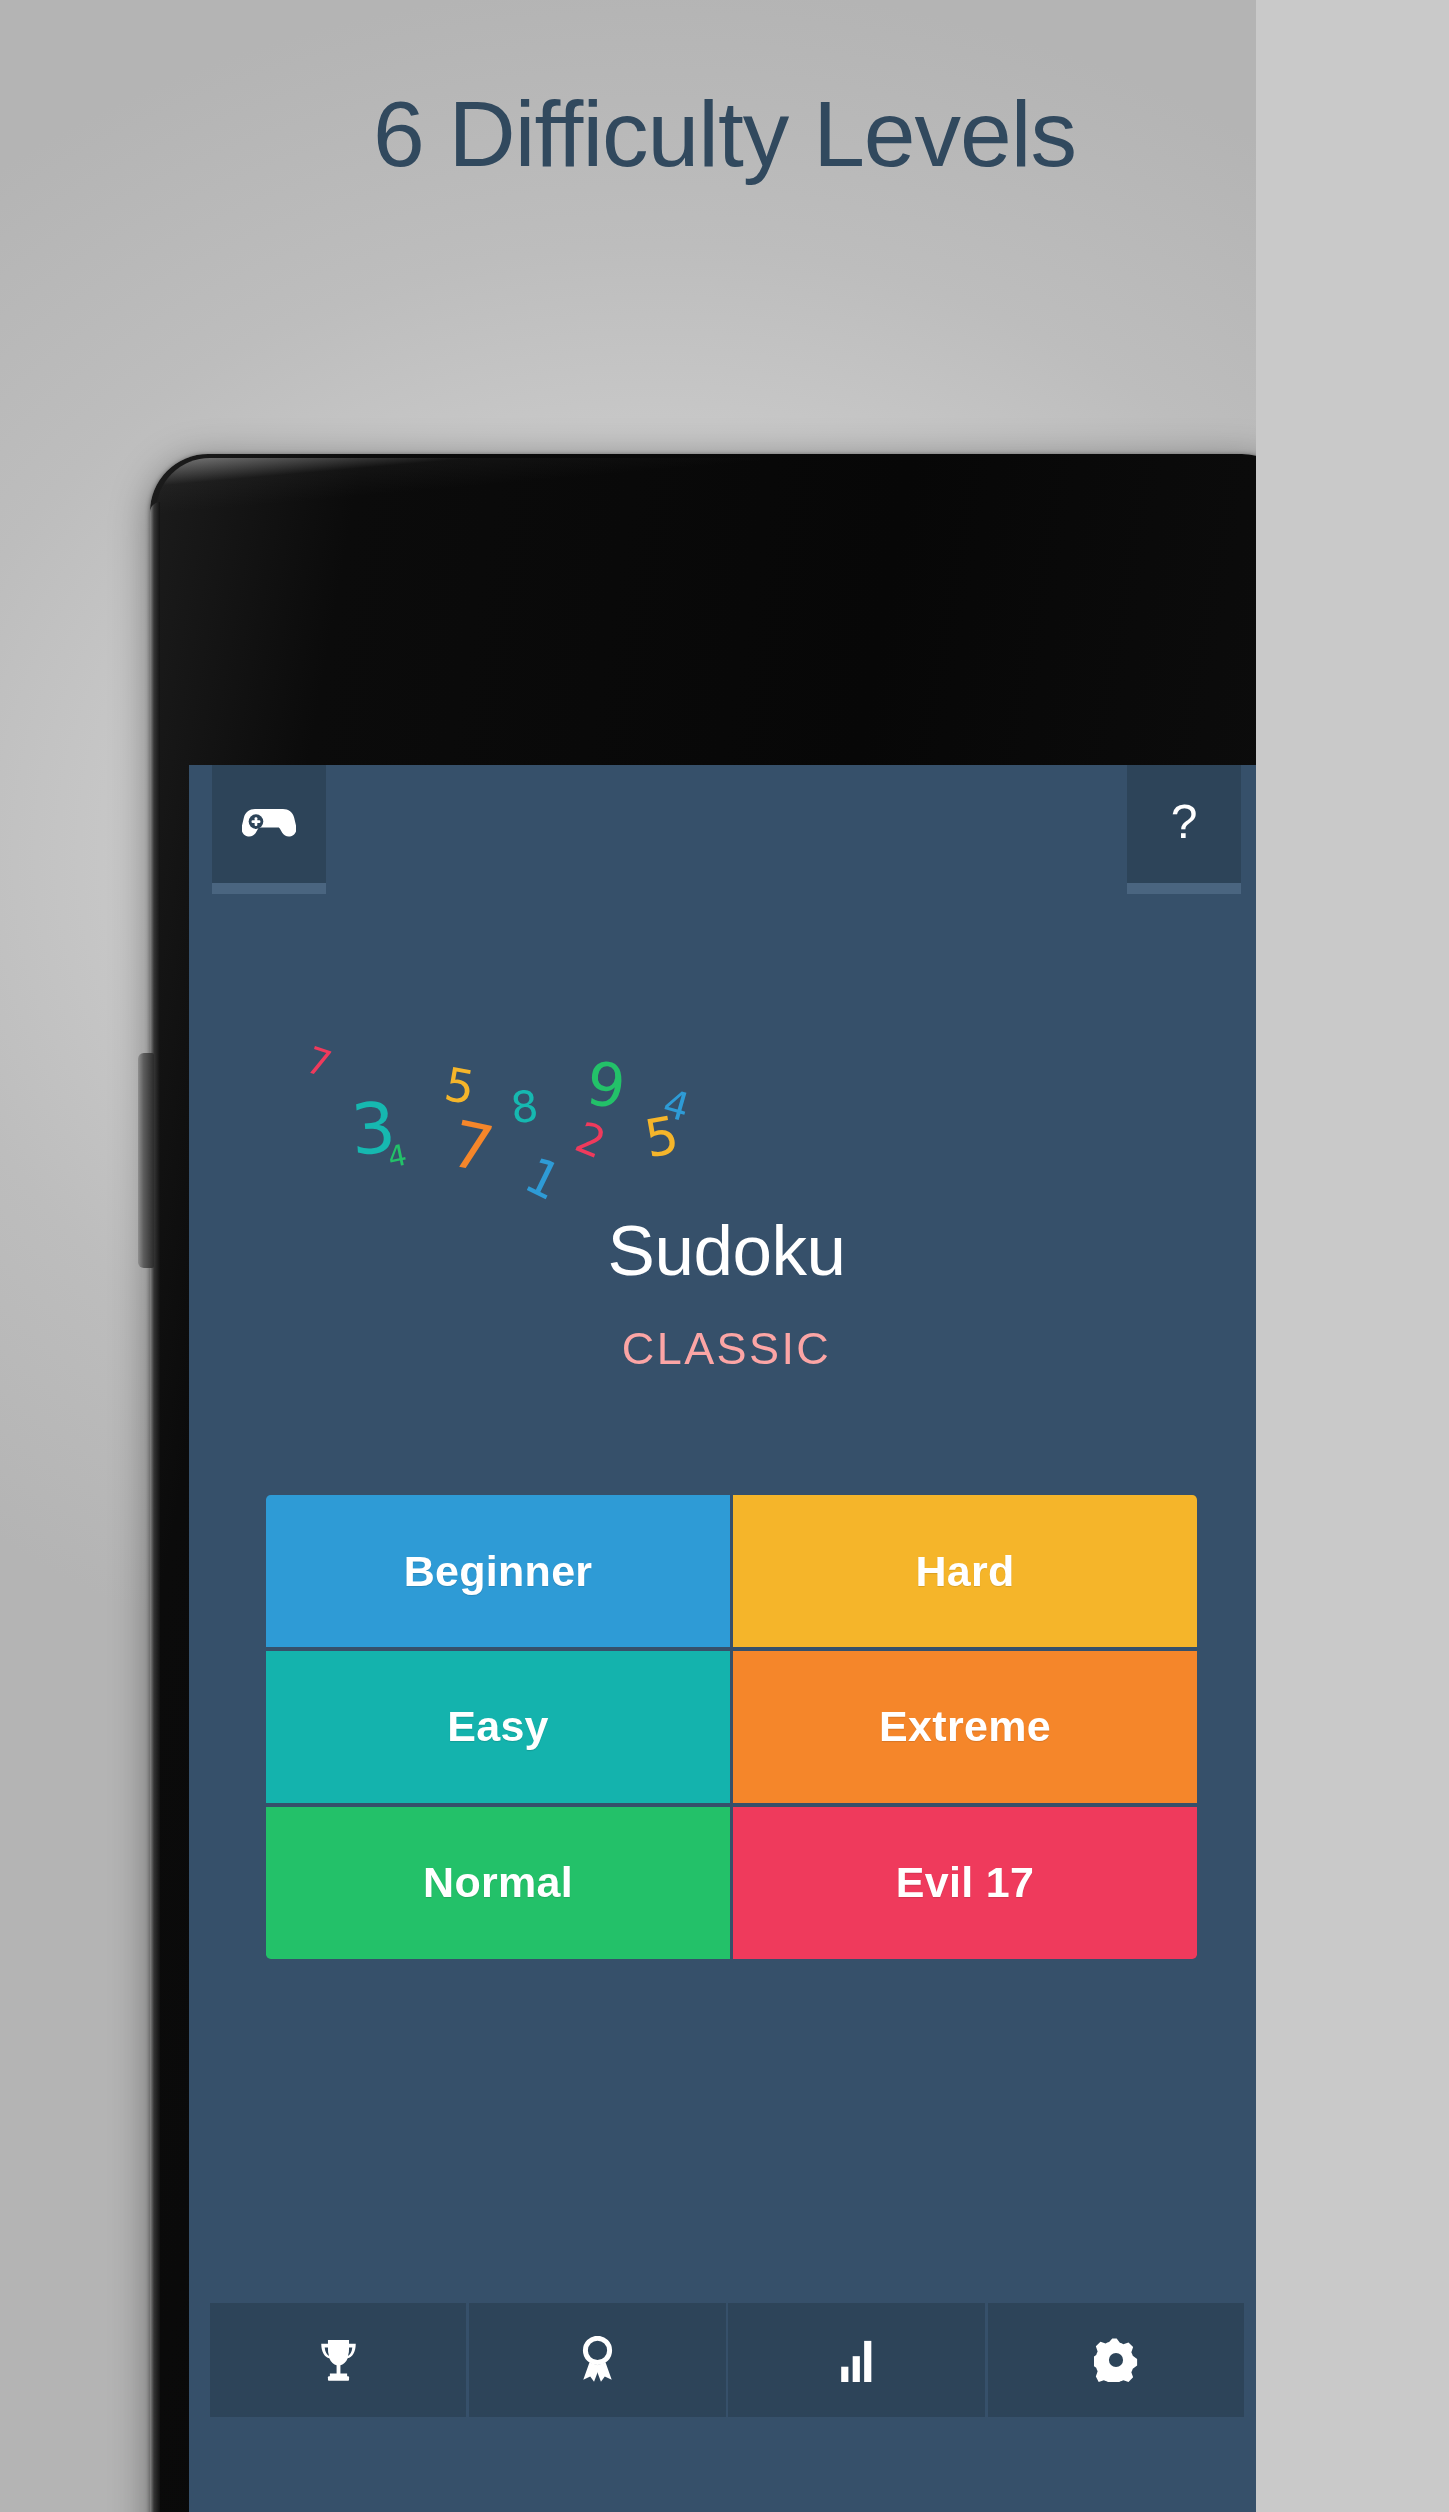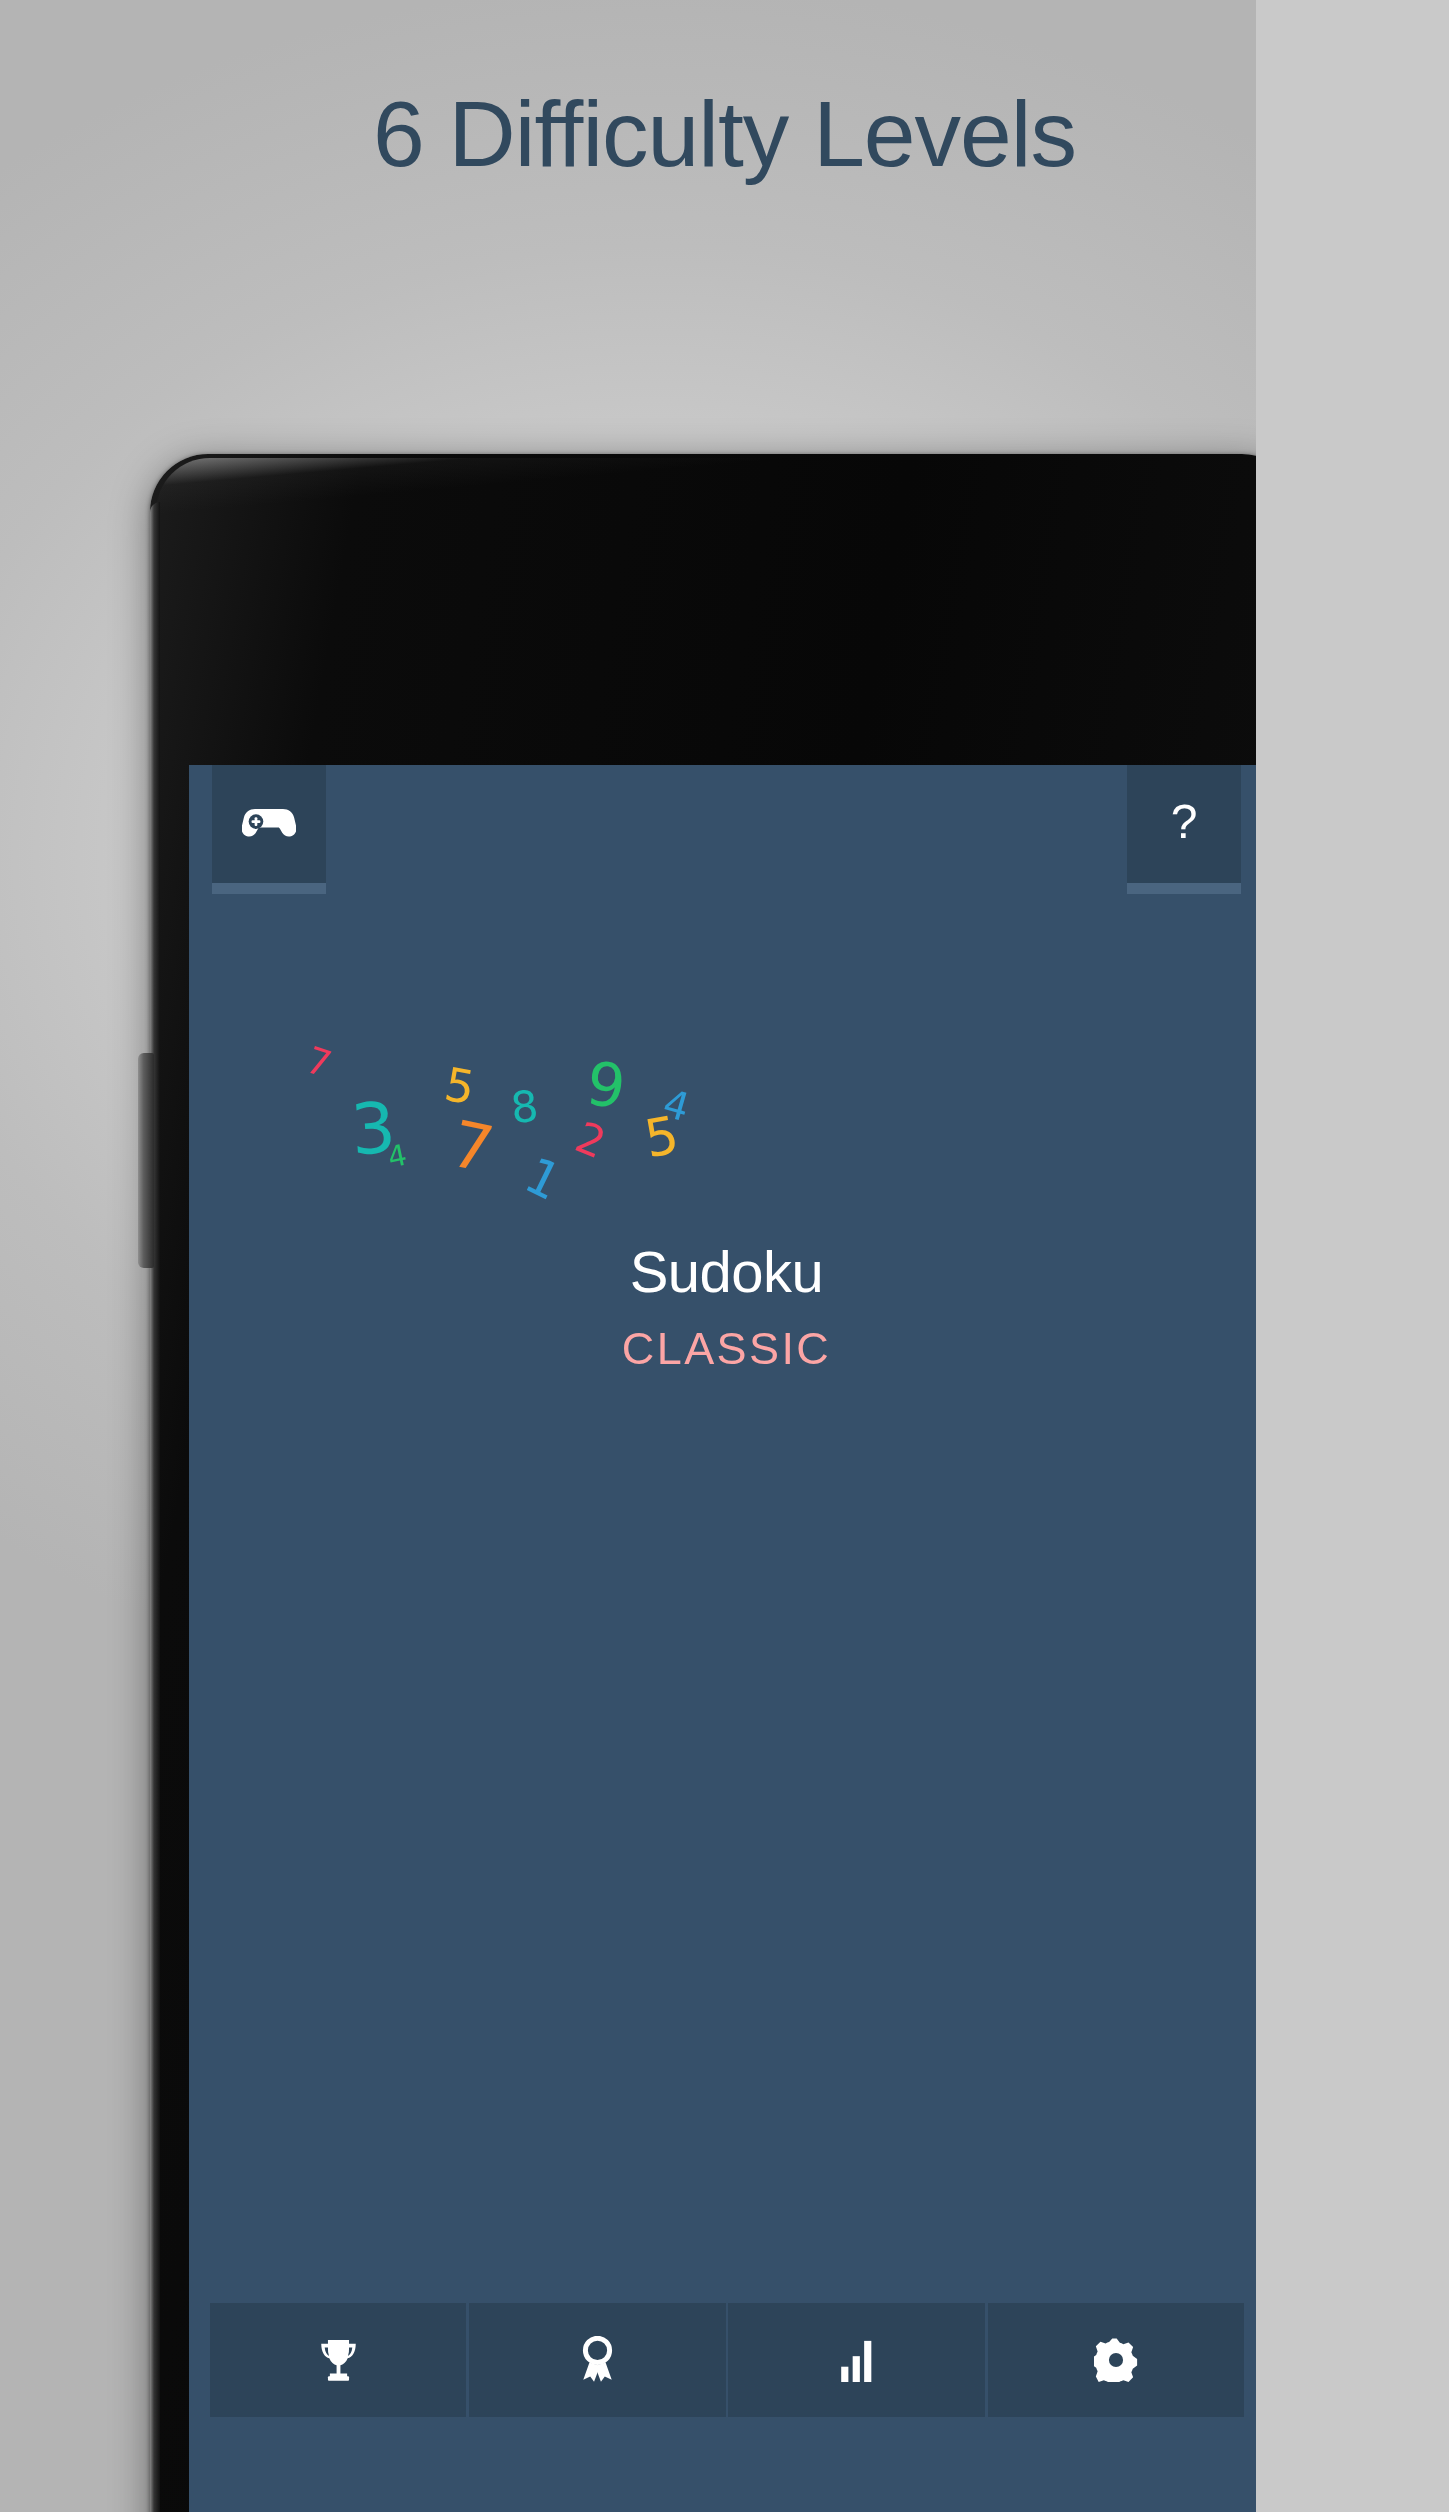--- a/index.html
+++ b/index.html
@@ -208,26 +208,26 @@
   }
   .snum {
     position: absolute;
     font-family: "DejaVu Sans", sans-serif;
     font-weight: 400;
     line-height: 1;
     white-space: nowrap;
   }
   #brand-title {
     position: absolute;
-    top: 236px;
+    top: 208px;
     left: 0;
     width: 1075px;
     text-align: center;
     color: #ffffff;
-    font-size: 58px;
+    font-size: 71px;
     font-weight: 400;
     letter-spacing: -0.5px;
     line-height: 1;
     font-family: "Liberation Sans", sans-serif;
   }
   #brand-sub {
     position: absolute;
     top: 319px;
     left: 0;
     width: 1075px;
@@ -351,20 +351,28 @@
             <span class="snum" style="left: 199px; top: 135px; font-size: 29px; color: rgb(35, 193, 105); transform: rotate(-12deg);">4</span>
             <span class="snum" style="left: 263px; top: 108px; font-size: 64px; color: rgb(245, 134, 42); transform: rotate(12deg);">7</span>
             <span class="snum" style="left: 388px; top: 112px; font-size: 43px; color: rgb(239, 58, 92); transform: rotate(22deg);">2</span>
             <span class="snum" style="left: 456px; top: 104px; font-size: 52px; color: rgb(245, 181, 42); transform: rotate(-10deg);">5</span>
             <span class="snum" style="left: 338px; top: 147px; font-size: 50px; color: rgb(46, 155, 214); transform: rotate(26deg);">1</span>
           </div>
         <div id="brand-title">Sudoku</div>
         <div id="brand-sub">CLASSIC</div>
       </div>
 
+      <div id="difficulty-grid">
+          <button class="diff-btn tl" style="background: rgb(46, 155, 214);">Beginner</button>
+          <button class="diff-btn tr" style="background: rgb(245, 181, 42);">Hard</button>
+          <button class="diff-btn" style="background: rgb(20, 179, 173);">Easy</button>
+          <button class="diff-btn" style="background: rgb(245, 134, 42);">Extreme</button>
+          <button class="diff-btn bl" style="background: rgb(35, 193, 105);">Normal</button>
+          <button class="diff-btn br" style="background: rgb(239, 58, 92);">Evil 17</button>
+        </div>
 
       <div id="bottom-nav">
 
         <div class="nav-btn">
           <span>
             <svg width="43" height="46" viewBox="0 0 44 48">
               <path fill="#ffffff" d="M11 3h22v4h7c0 9-3.6 13.8-8.4 15.3C30 26.6 26.8 29 24 29.6V38h7v4H13v-4h7v-8.4C17.2 29 14 26.6 12.4 22.3 7.6 20.8 4 16 4 7h7V3zm0 8H7.6c.5 5 2.3 7.6 4.5 8.8A24 24 0 0 1 11 11zm22 0a24 24 0 0 1-1.1 8.8c2.2-1.2 4-3.8 4.5-8.8H33z"></path>
               <rect x="11" y="41" width="22" height="4.6" rx="1" fill="#ffffff"></rect>
             </svg>
           </span>

